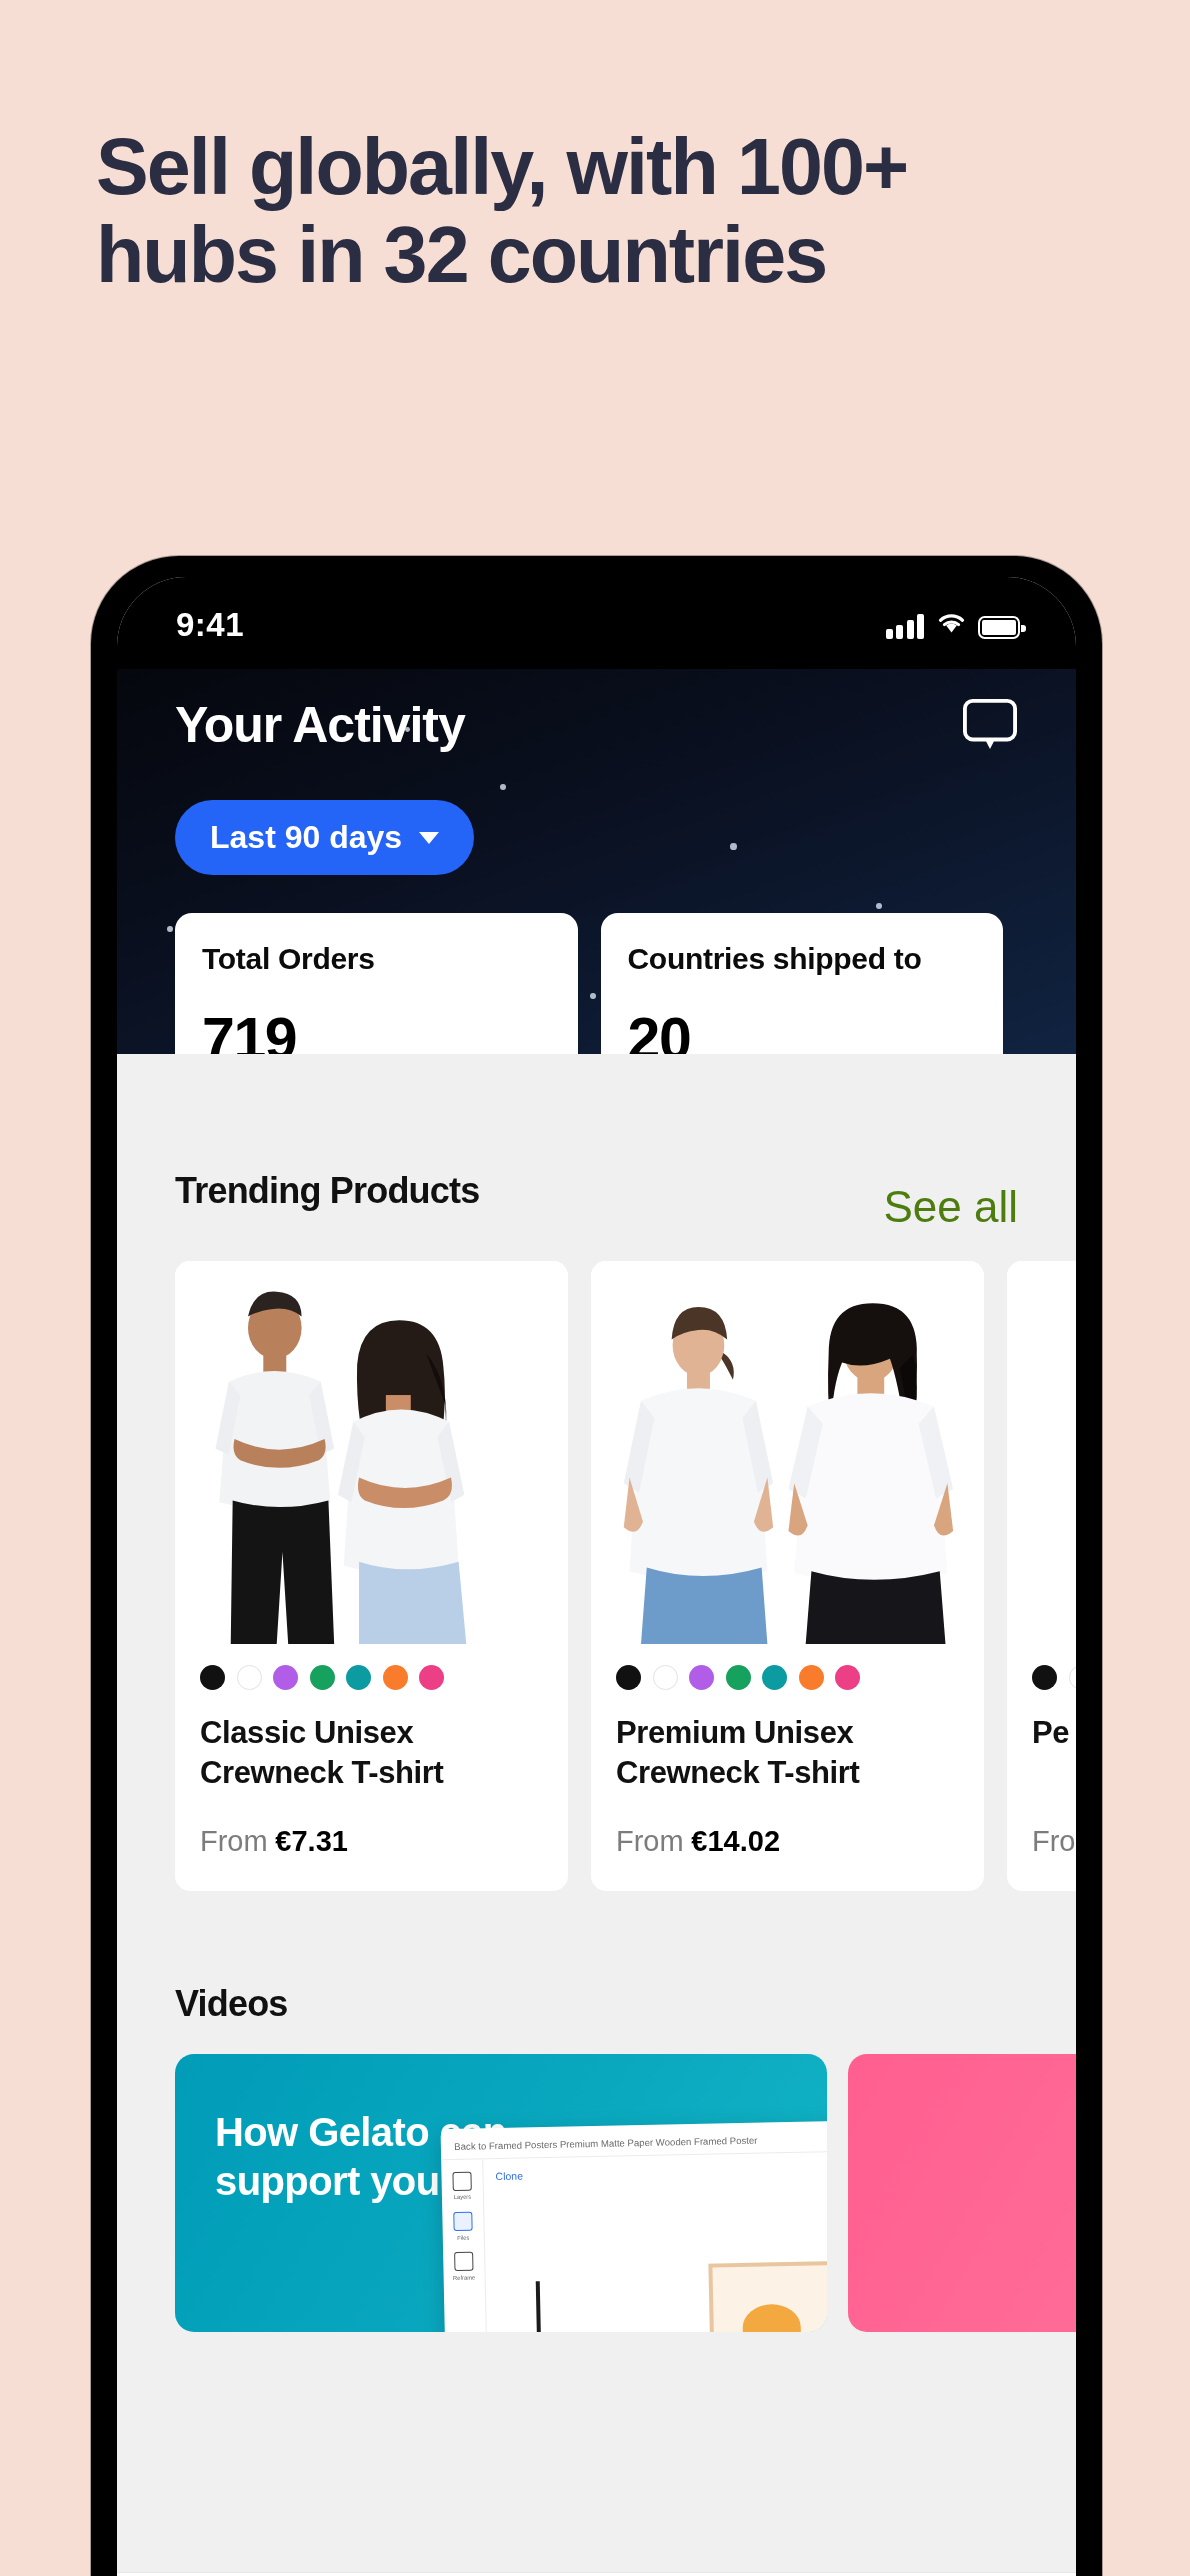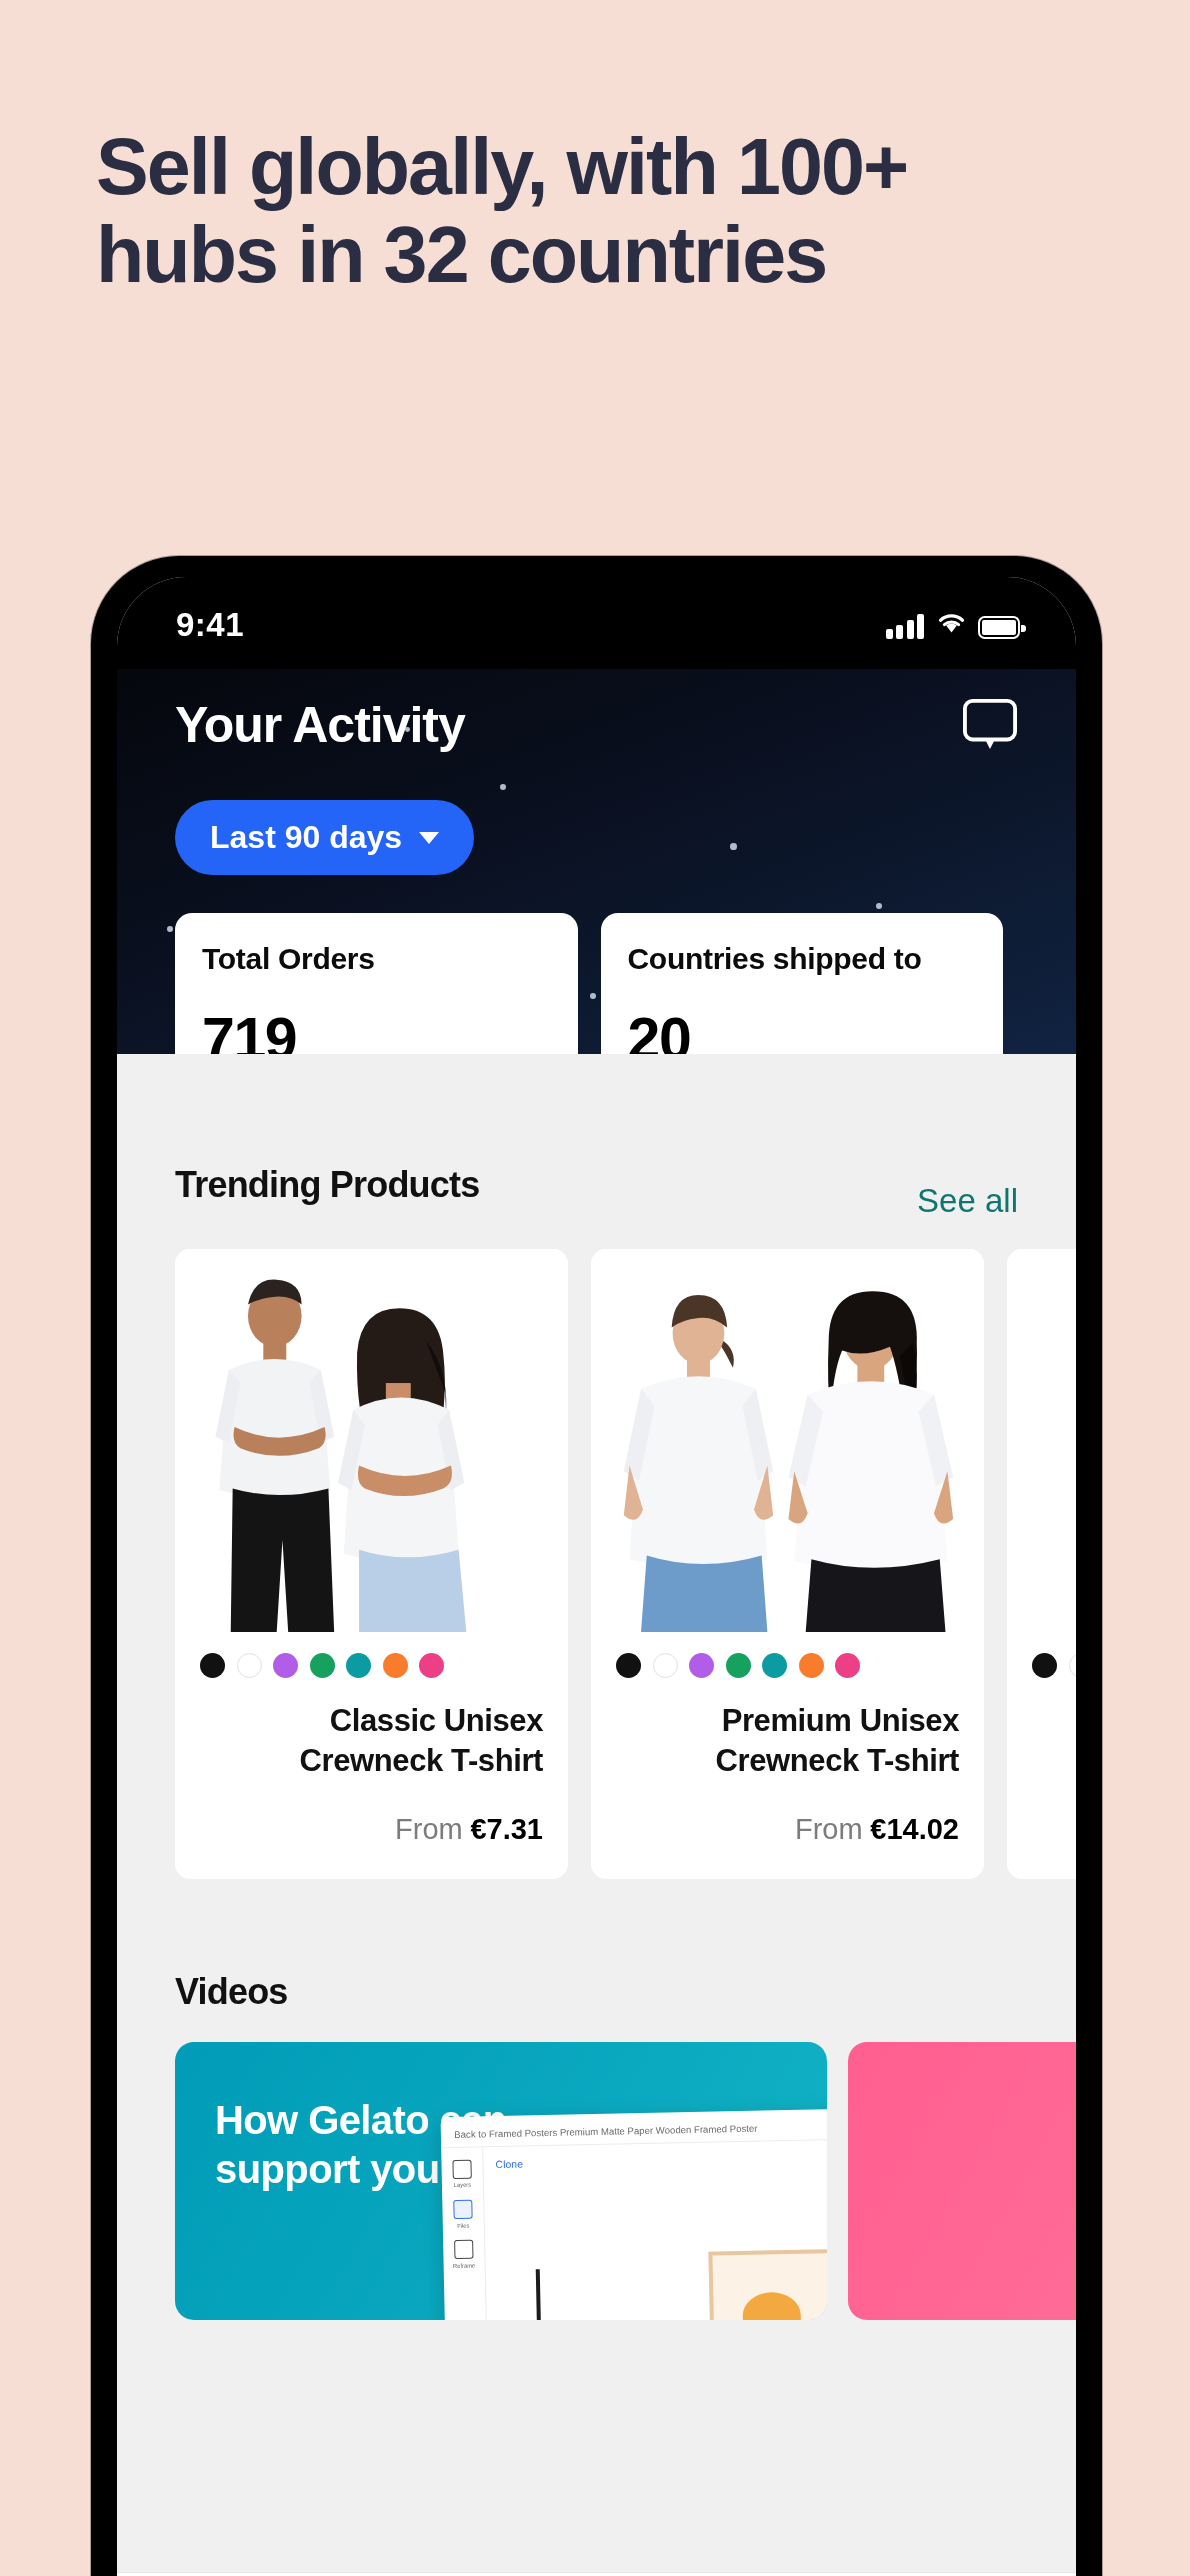--- a/index.html
+++ b/index.html
@@ -187,33 +187,32 @@
     padding: 0 58px;
     margin-bottom: 29px;
   }
   .section-title {
     font-size: 36px;
     font-weight: 700;
     color: #111;
     letter-spacing: -0.8px;
   }
   .see-all {
-    font-size: 33px;
-    color: #0f766e;
+    font-size: 44px;
+    color: #4d7c0f;
     font-weight: 500;
     margin-top: 32px;
   }
 
   
   .carousel {
     display: flex;
     gap: 23px;
     padding: 0 58px;
     overflow: hidden;
-    text-align: right;
   }
   .pcard {
     flex: 0 0 393px;
     background: #fff;
     border-radius: 15.3px;
     overflow: hidden;
   }
   .pimg {
     height: 383px;
     background: #fff;

